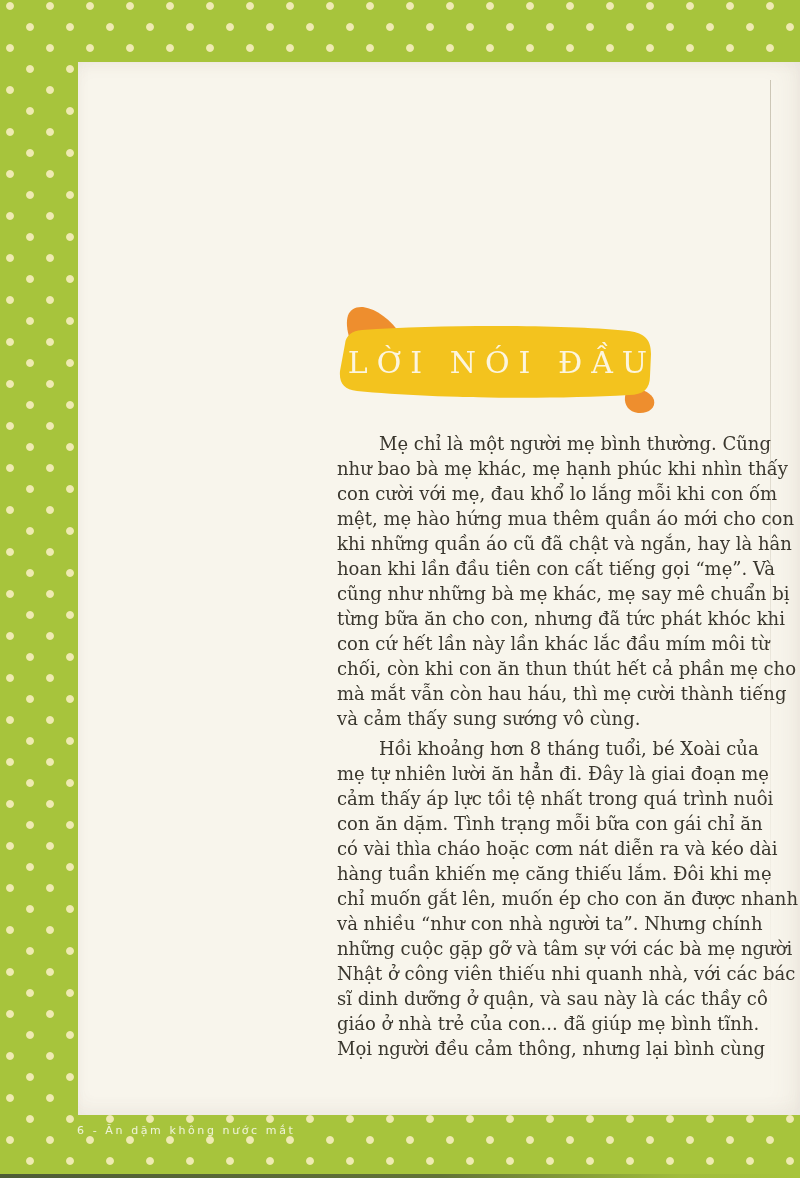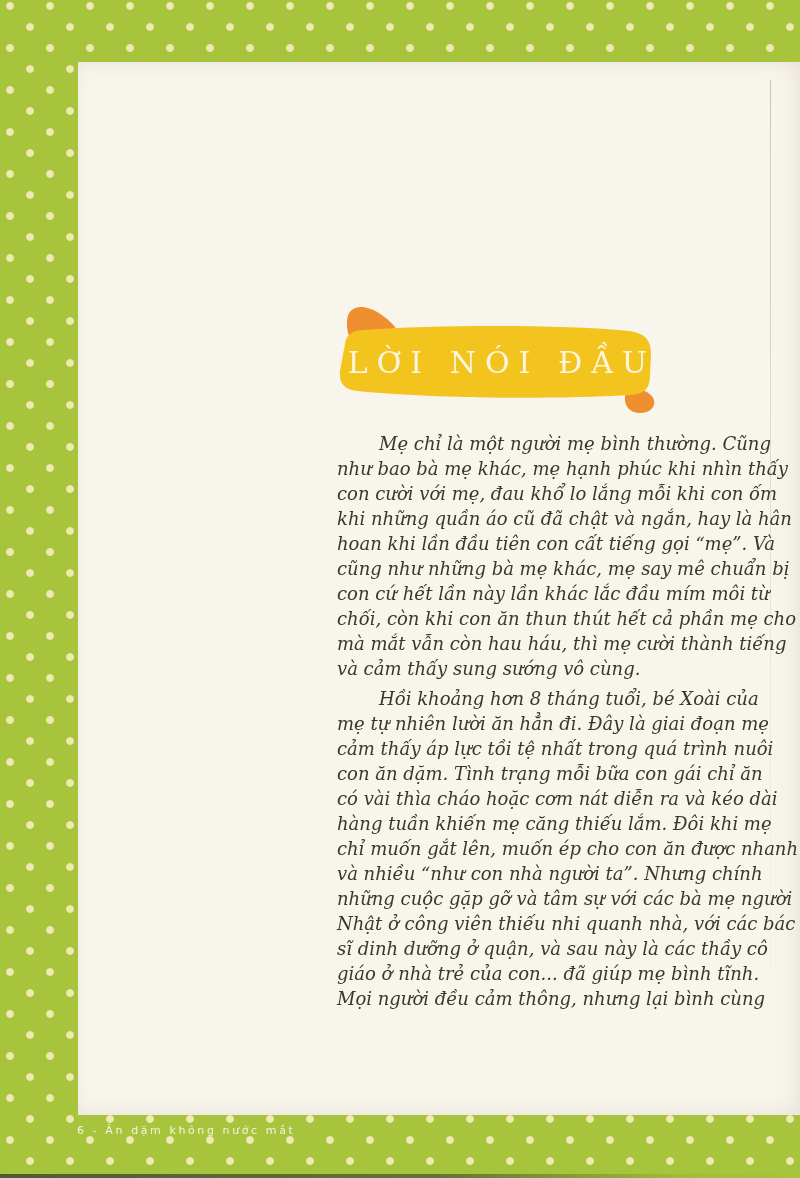--- a/index.html
+++ b/index.html
@@ -45,21 +45,20 @@
   .ribbon text{
     font-family:"DejaVu Serif", serif;
     font-weight:400;
   }
   .preface-body{
     position:absolute;
     left:337px; top:431px;
     width:420px;
     color:#3a372e;
     font-size:18px;
-    font-style:italic;
     line-height:25px;
   }
   .para + .para{margin-top:5px;}
   .ln{
     text-align:justify;
     text-align-last:justify;
     height:25px;
     white-space:nowrap;
   }
   .ln.first{padding-left:42px;}
@@ -96,23 +95,25 @@
                C10 33 16 29 26 28 Z" fill="#f3c31e"></path>
       <text x="166" y="71" text-anchor="middle" font-size="30" letter-spacing="9" fill="#fcf5de">LỜI NÓI ĐẦU</text>
     </svg>
   </div>
 
   <div class="preface-body">
     <div class="para">
       <div class="ln first">Mẹ chỉ là một người mẹ bình thường. Cũng</div>
       <div class="ln">như bao bà mẹ khác, mẹ hạnh phúc khi nhìn thấy</div>
       <div class="ln">con cười với mẹ, đau khổ lo lắng mỗi khi con ốm</div>
+      <div class="ln">mệt, mẹ hào hứng mua thêm quần áo mới cho con</div>
       <div class="ln">khi những quần áo cũ đã chật và ngắn, hay là hân</div>
       <div class="ln">hoan khi lần đầu tiên con cất tiếng gọi “mẹ”. Và</div>
       <div class="ln">cũng như những bà mẹ khác, mẹ say mê chuẩn bị</div>
+      <div class="ln">từng bữa ăn cho con, nhưng đã tức phát khóc khi</div>
       <div class="ln">con cứ hết lần này lần khác lắc đầu mím môi từ</div>
       <div class="ln">chối, còn khi con ăn thun thút hết cả phần mẹ cho</div>
       <div class="ln">mà mắt vẫn còn hau háu, thì mẹ cười thành tiếng</div>
       <div class="ln end">và cảm thấy sung sướng vô cùng.</div>
     </div>
     <div class="para">
       <div class="ln first">Hồi khoảng hơn 8 tháng tuổi, bé Xoài của</div>
       <div class="ln">mẹ tự nhiên lười ăn hẳn đi. Đây là giai đoạn mẹ</div>
       <div class="ln">cảm thấy áp lực tồi tệ nhất trong quá trình nuôi</div>
       <div class="ln">con ăn dặm. Tình trạng mỗi bữa con gái chỉ ăn</div>

